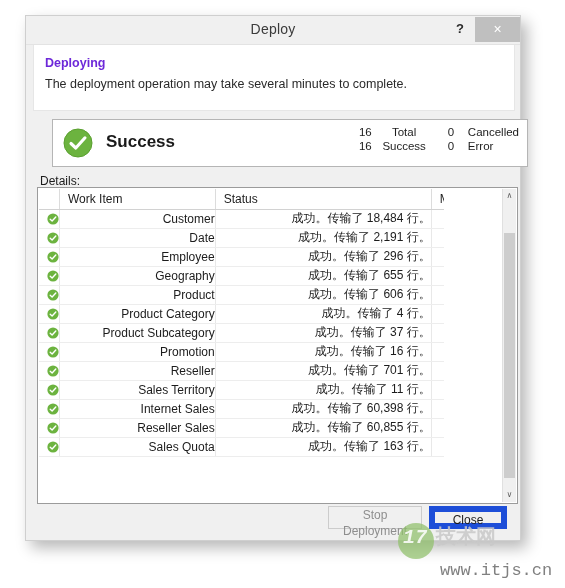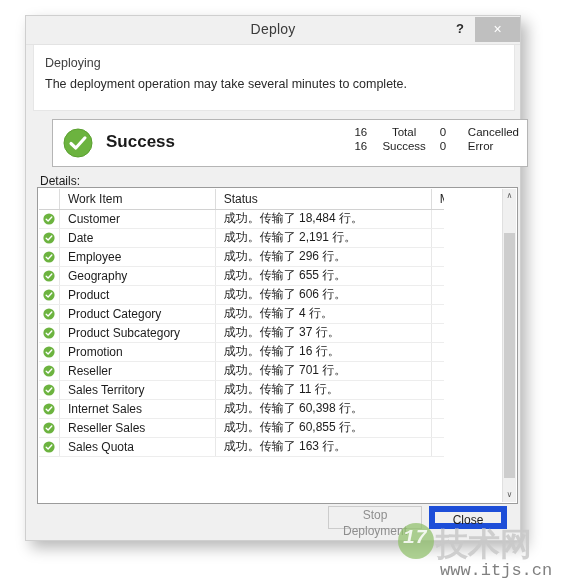--- a/index.html
+++ b/index.html
@@ -80,22 +80,22 @@
     background: #ffffff;
     border: 1px solid #e6e6e6;
     border-top: none;
     box-sizing: border-box;
   }
   #instruction-heading {
     position: absolute;
     left: 11px;
     top: 11px;
     font-size: 12.5px;
-    font-weight: normal;
-    color: #404040;
+    font-weight: bold;
+    color: #6d28d9;
   }
   #instruction-body {
     position: absolute;
     left: 11px;
     top: 32px;
     font-size: 12.5px;
     color: #2a2a2a;
   }
 
   
@@ -134,21 +134,21 @@
   }
   #counters table {
     border-collapse: collapse;
   }
   #counters td {
     padding: 1px 0;
     font-size: 11.5px;
     color: #1c1c1c;
     white-space: nowrap;
   }
-  .ct-num { text-align: left; width: 22px; padding-right: 6px !important; }
+  .ct-num { text-align: center; width: 22px; padding-right: 6px !important; }
   .ct-lbl { text-align: center; padding-right: 14px !important; }
   .ct-lbl-last { text-align: left; padding-right: 2px !important; }
 
   
   #details-label {
     position: absolute;
     left: 14px;
     top: 158px;
     font-size: 12px;
     color: #1c1c1c;
@@ -194,20 +194,21 @@
   table#work-table td {
     height: 19px;
     border-right: 1px solid #e8e8e8;
     border-bottom: 1px solid #ededed;
     font-size: 12px;
     color: #1c1c1c;
     padding: 0 0 0 8px;
     box-sizing: border-box;
     white-space: nowrap;
     overflow: hidden;
+    text-align: right;
   }
   .col-icon  { width: 20px;  padding-left: 0 !important; text-align: center; }
   .col-item  { width: 152px; }
   .col-status{ width: 211px; }
   .col-msg   { width: 71px;  border-right: none !important; }
 
   td.col-icon { padding: 0 !important; }
   .row-icon {
     display: inline-block;
     width: 12px;
@@ -302,21 +303,21 @@
     font-size: 20px;
     font-weight: bold;
     font-style: italic;
     color: #ffffff;
     opacity: .85;
   }
   #wm-cn {
     position: absolute;
     left: 38px;
     top: 0px;
-    font-size: 32px;
+    font-size: 20px;
     font-weight: bold;
     color: #c9c9c9;
     letter-spacing: 0px;
     opacity: .85;
   }
   #wm-url {
     position: absolute;
     left: 42px;
     top: 38px;
     font-size: 17px;

